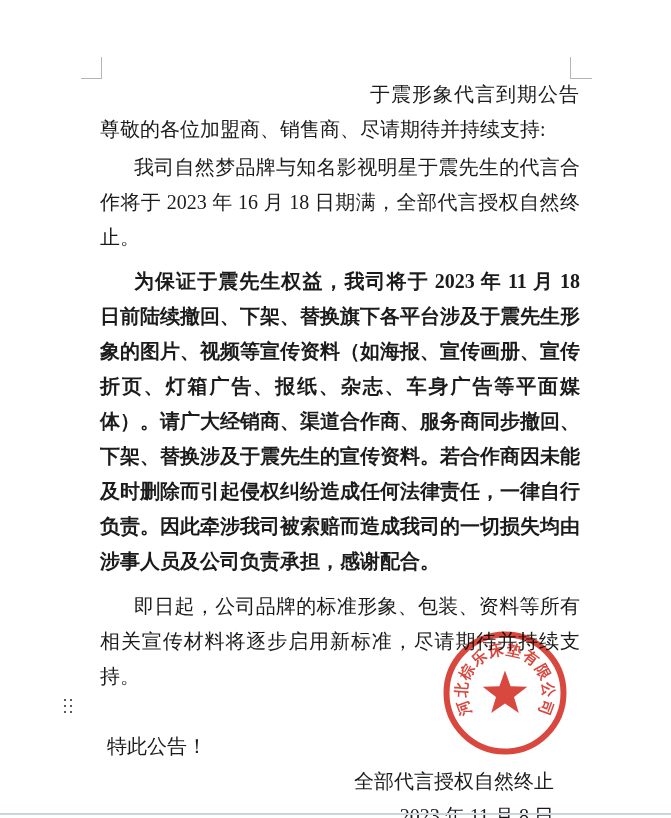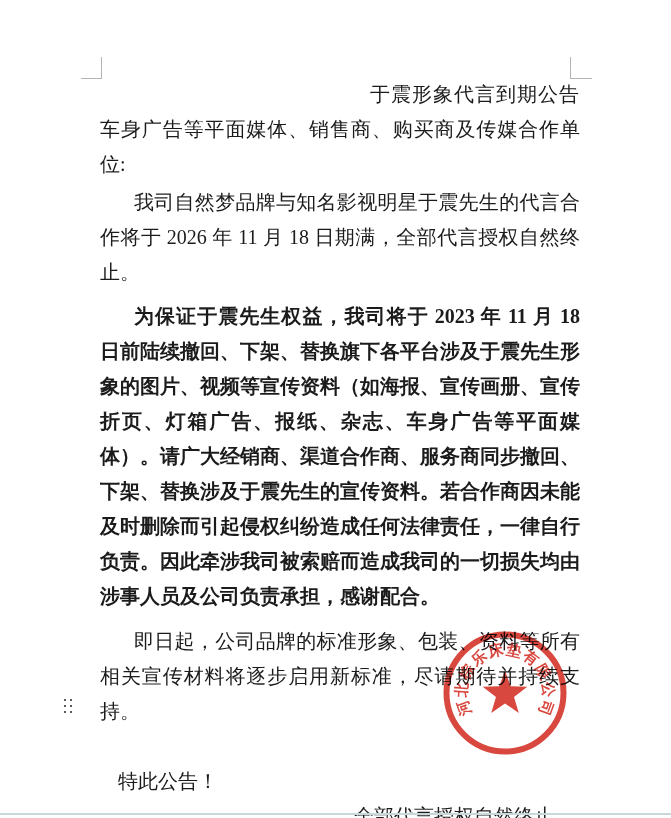--- a/index.html
+++ b/index.html
@@ -14,21 +14,21 @@
     border-left:1px solid #b4b4b4;border-bottom:1px solid #b4b4b4;}
   
   .content{position:absolute;left:100px;top:77px;width:480px;
     font-size:20px;line-height:35px;text-align:justify;text-justify:inter-character;}
   .title{margin:0;font-size:20px;font-weight:400;text-align:right;letter-spacing:1px;}
   .salutation{margin:0;}
   .para{margin:0;text-indent:34px;}
   .p2{margin-top:3px;}
   .p3{margin-top:9px;font-weight:bold;}
   .p4{margin-top:10px;}
-  .closing{margin:35px 0 0 16px;text-indent:2px;}
+  .closing{margin:35px 0 0 5px;text-indent:2px;}
   .sig-block{margin:0;text-align:right;padding-right:26px;}
   .sig-line{margin:0;line-height:35px;}
   
   .seal{position:absolute;left:440px;top:628px;mix-blend-mode:multiply;opacity:.92;}
   .seal text{font-size:15px;font-weight:bold;fill:#d5382e;font-family:"Liberation Serif","DejaVu Serif",serif;}
   
   .dots{position:absolute;left:64px;top:699px;display:grid;
     grid-template-columns:repeat(2,2px);grid-auto-rows:2px;gap:4px;}
   .dots span{width:2px;height:2px;background:#5a5a5a;}
   
@@ -37,22 +37,22 @@
 </head>
 <body>
 
 <div class="screen">
 
   <div class="mark-tl"></div>
   <div class="mark-tr"></div>
 
   <div class="content">
     <h1 class="title">于震形象代言到期公告</h1>
-    <p class="salutation">车身广告等平面媒体、销售商、购买商及传媒合作单位:</p>
-    <p class="para p2">我司自然梦品牌与知名影视明星于震先生的代言合作将于 2026 年 11 月 18 日期满，全部代言授权自然终止。</p>
+    <p class="salutation">尊敬的各位加盟商、销售商、尽请期待并持续支持:</p>
+    <p class="para p2">我司自然梦品牌与知名影视明星于震先生的代言合作将于 2023 年 16 月 18 日期满，全部代言授权自然终止。</p>
     <p class="para p3">为保证于震先生权益，我司将于 2023 年 11 月 18 日前陆续撤回、下架、替换旗下各平台涉及于震先生形象的图片、视频等宣传资料（如海报、宣传画册、宣传折页、灯箱广告、报纸、杂志、车身广告等平面媒体）。请广大经销商、渠道合作商、服务商同步撤回、下架、替换涉及于震先生的宣传资料。若合作商因未能及时删除而引起侵权纠纷造成任何法律责任，一律自行负责。因此牵涉我司被索赔而造成我司的一切损失均由涉事人员及公司负责承担，感谢配合。</p>
     <p class="para p4">即日起，公司品牌的标准形象、包装、资料等所有相关宣传材料将逐步启用新标准，尽请期待并持续支持。</p>
     <p class="closing">特此公告！</p>
     <div class="sig-block">
       <p class="sig-line">全部代言授权自然终止</p>
       <p class="sig-line">2023 年 11 月 8 日</p>
     </div>
   </div>
 
   <svg class="seal" width="130" height="130" viewBox="0 0 130 130">

